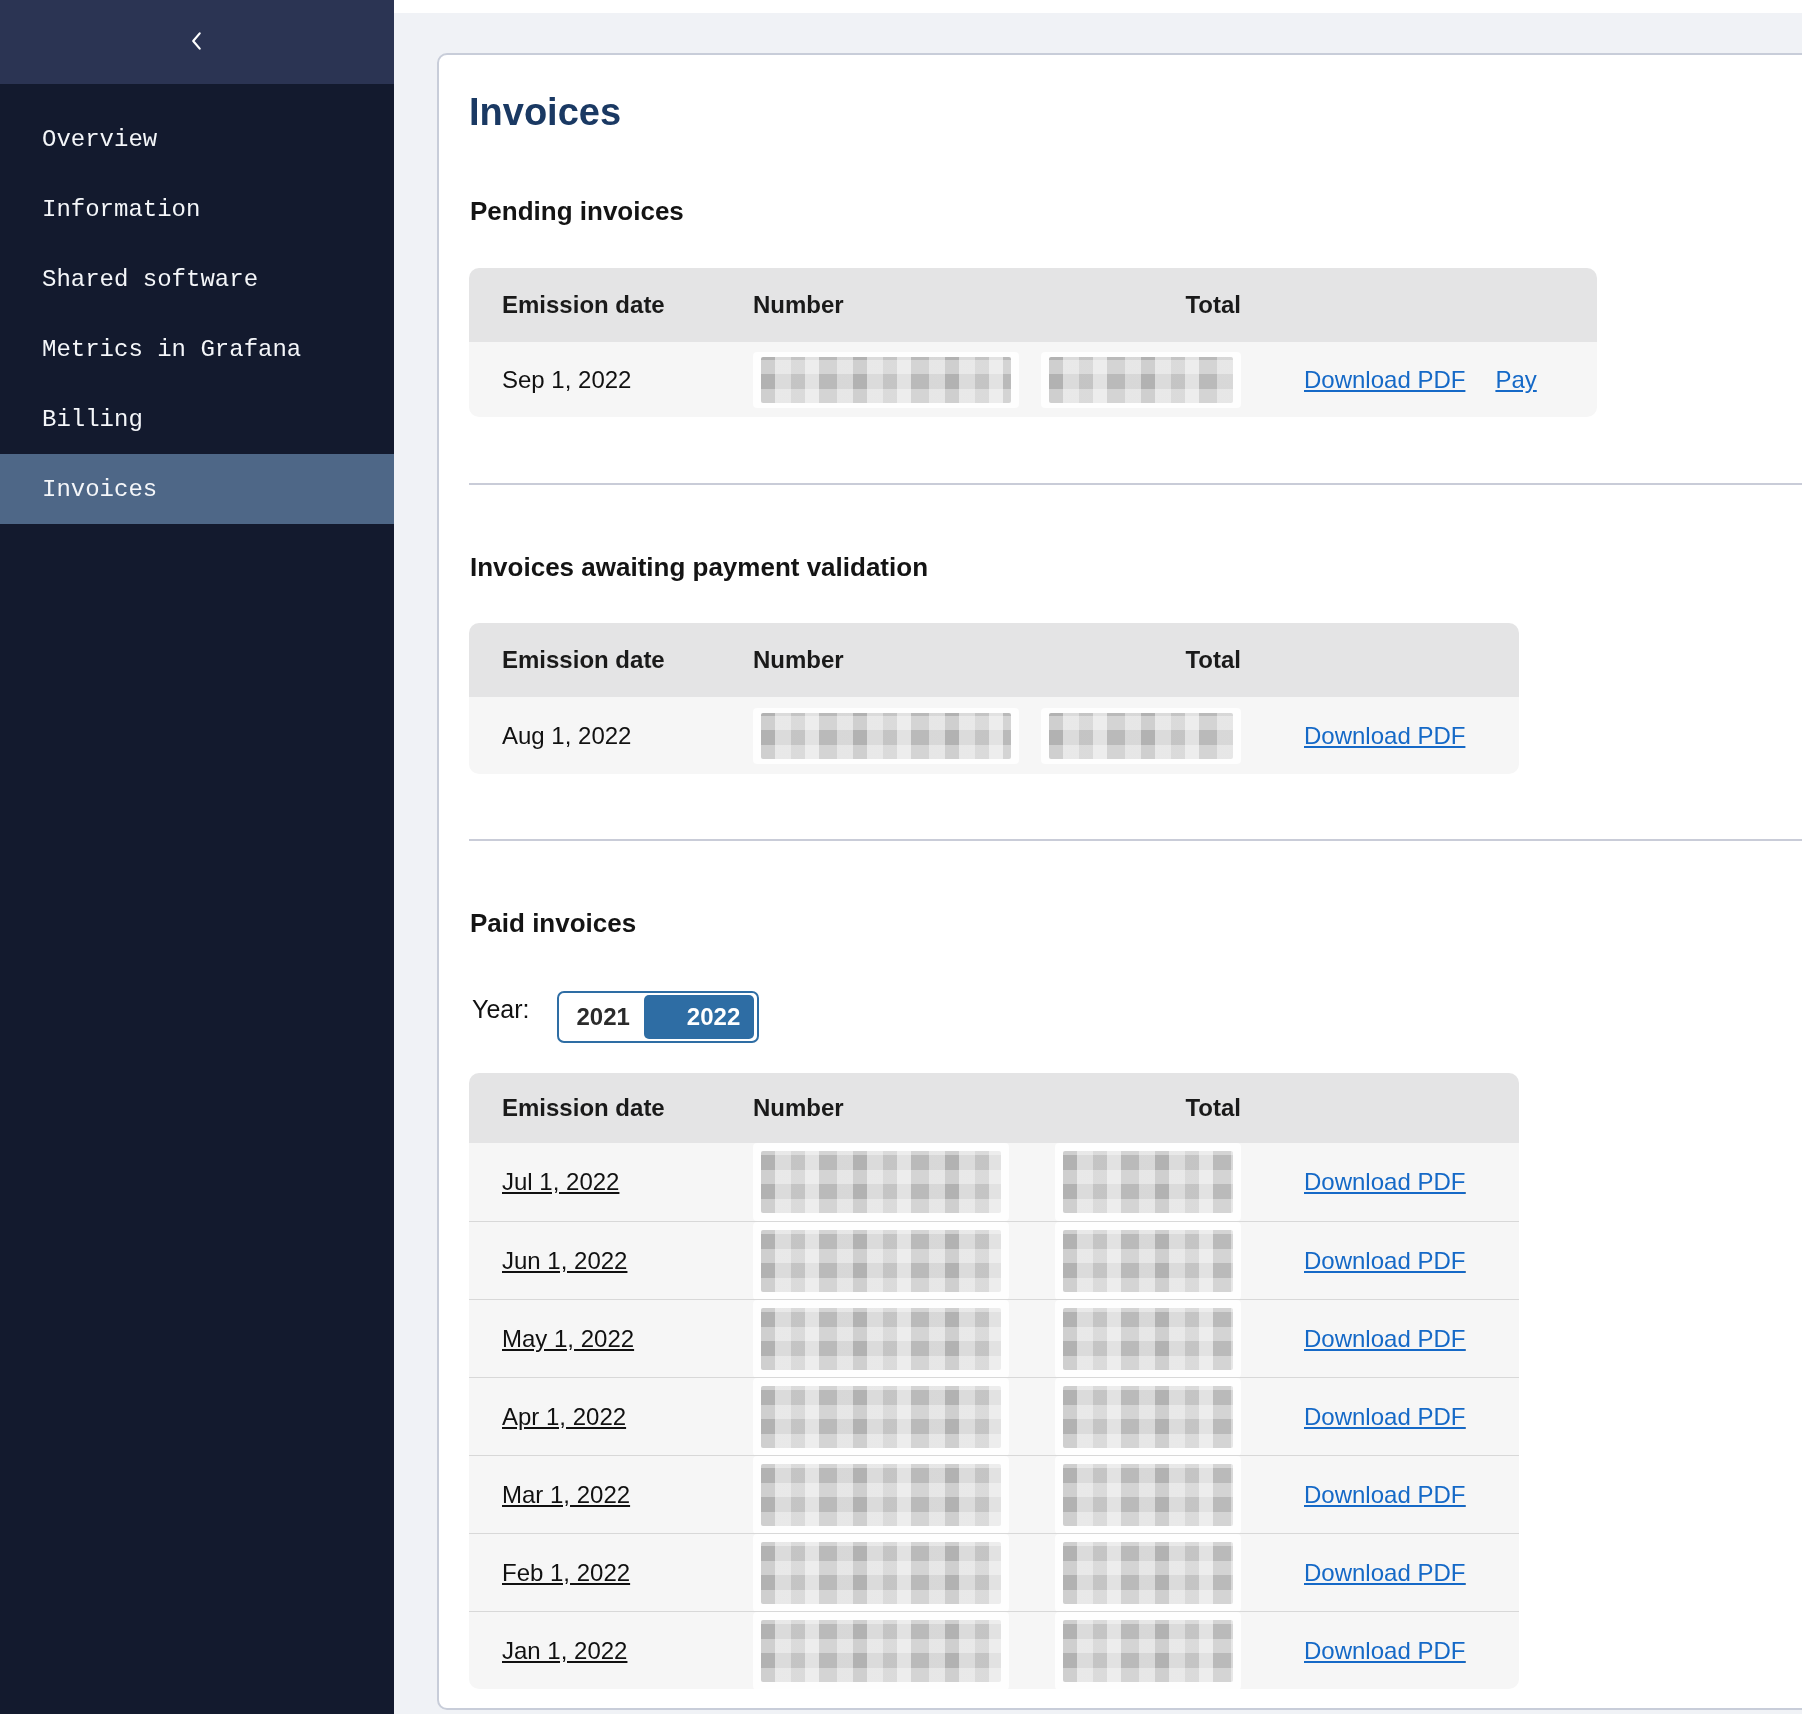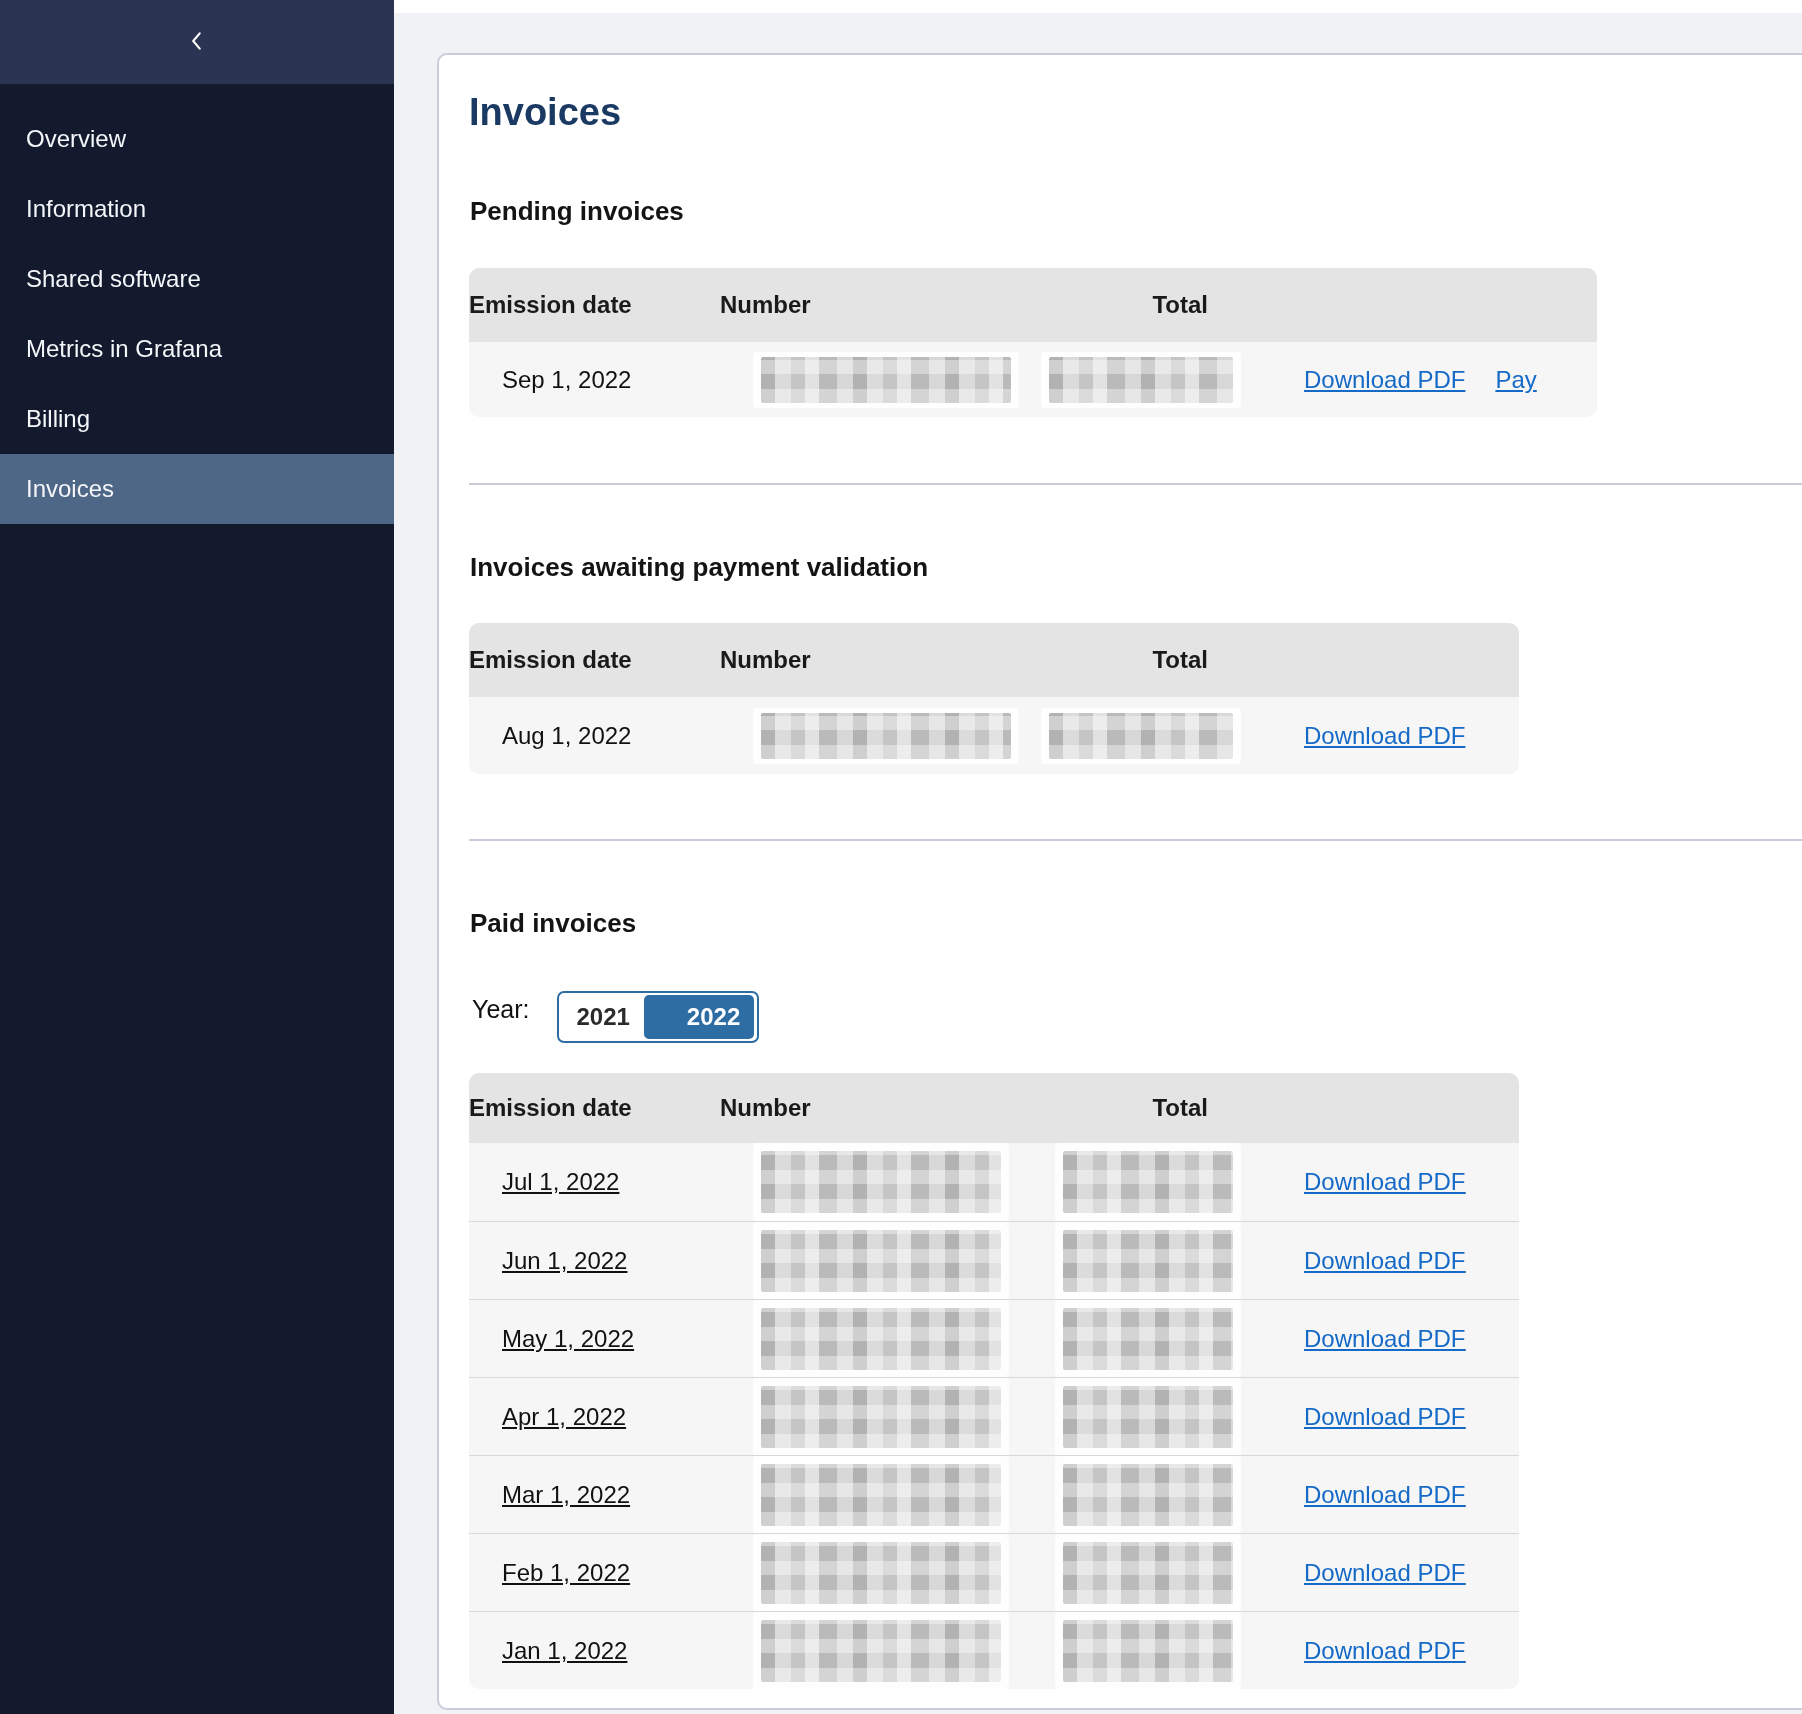--- a/index.html
+++ b/index.html
@@ -4,39 +4,39 @@
 <style>
   * { margin:0; padding:0; box-sizing:border-box; }
   html,body { width:1802px; height:1714px; overflow:hidden;
     font-family:"Liberation Sans","DejaVu Sans",sans-serif; background:#ffffff; }
 
   
   #sidebar { position:absolute; left:0; top:0; width:394px; height:1714px; background:#131a2e; }
   #sidebar-header { width:394px; height:84px; background:#2b3453; display:flex; align-items:center; justify-content:center; }
   #collapse-btn { width:44px; height:44px; display:flex; align-items:center; justify-content:center; cursor:pointer; background:none; border:none; }
   .nav { padding-top:20px; }
-  .nav-item { height:70px; display:flex; align-items:center; padding-left:26px;
-    color:#f4f6f9; font-size:24px; cursor:pointer; }
+  .nav-item { height:70px; display:flex; align-items:center; padding-left:42px;
+    color:#f4f6f9; font-size:24px; cursor:pointer;font-family:Liberation Mono, monospace; }
   .nav-item.active { background:#4e6787; }
 
   
   #main { position:absolute; left:394px; top:0; width:1408px; height:1714px; background:#f0f2f6; }
   #top-white { position:absolute; left:0; top:0; width:1408px; height:13px; background:#ffffff; }
   #card { position:absolute; left:43px; top:53px; right:-4px; height:1657px;
     background:#ffffff; border:2px solid #c8cdd9; border-radius:10px 0 0 10px; }
 
   .page-title { position:absolute; left:30px; top:36px; font-size:38px; font-weight:700; color:#1a3963; }
   .section-heading { position:absolute; left:31px; font-size:26px; font-weight:700; color:#141414; }
   .divider { position:absolute; left:30px; right:0; height:2px; background:#c9ccd8; }
 
   
   .inv-table { position:absolute; left:30px; border-radius:10px; overflow:hidden; }
   .w-wide { width:1128px; }
   .w-std  { width:1050px; }
-  .t-head { background:#e4e4e5; display:flex; align-items:center; 
+  .t-head { background:#e4e4e5; display:flex; align-items:center; padding-left:33px;
             font-weight:700; font-size:24px; color:#1a1a1a; }
   .t-row  { background:#f6f6f6; display:flex; align-items:center; padding-left:33px;
             font-size:24px; color:#111; position:relative; }
   .t-row + .t-row { border-top:1px solid #d8d8d8; }
   .h73 { height:74px; } .h70 { height:70px; }
   .r75 { height:75px; } .r77 { height:77px; } .r78 { height:78px;text-decoration:underline; }
   .col-date   { width:251px; }
   .col-number { width:304px; display:flex; align-items:center; }
   .col-total  { width:184px; display:flex; align-items:center; justify-content:flex-end; text-align:right; }
   .col-actions{ margin-left:63px; display:flex; align-items:center; gap:30px; }

